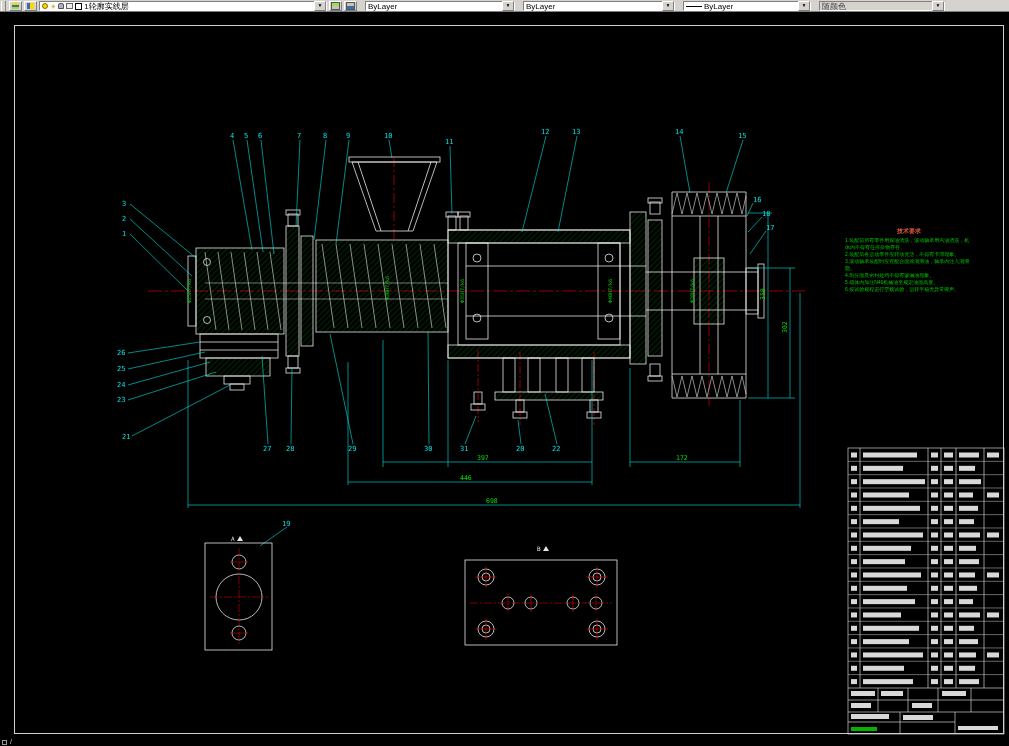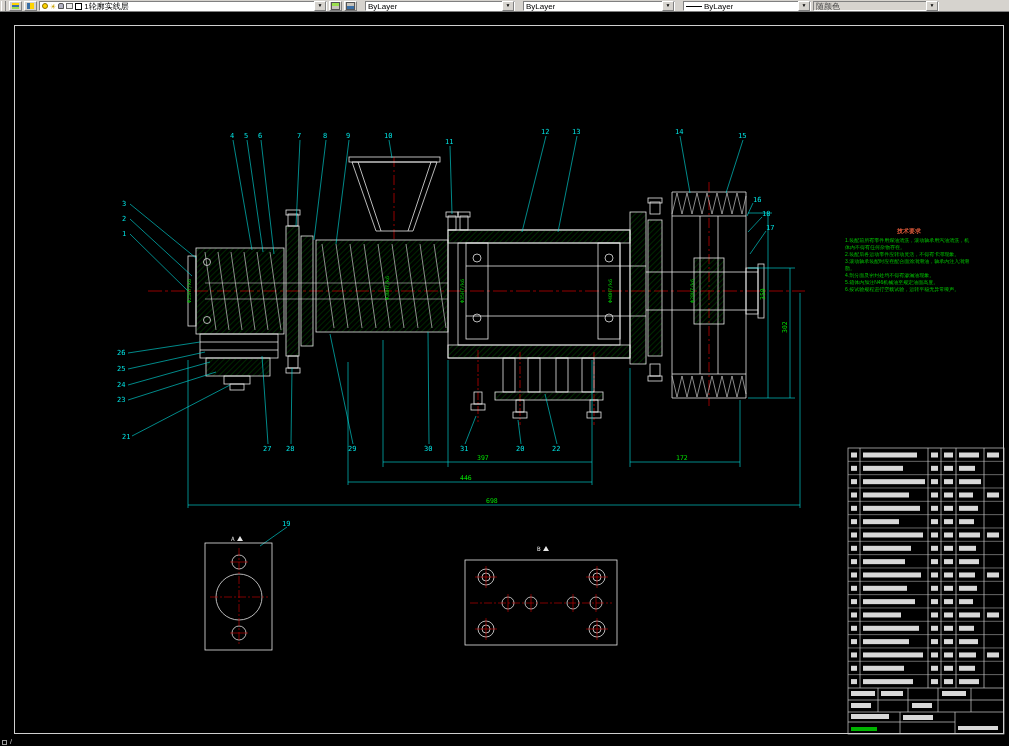--- a/index.html
+++ b/index.html
@@ -96,21 +96,21 @@
     <span class="txt">ByLayer</span>
     <span class="arrow">▼</span>
   </div>
 
   <div class="combo" style="width:128px;margin-left:6px;">
     <span class="line-sample"></span>
     <span class="txt">ByLayer</span>
     <span class="arrow">▼</span>
   </div>
 
-  <div class="combo disabled" style="width:126px;">
+  <div class="combo disabled" style="width:126px;margin-left:6px;">
     <span class="txt">随颜色</span>
     <span class="arrow">▼</span>
   </div>
 </div>
 
 <div class="canvas">
 <svg width="1009" height="726" viewBox="0 12 1009 726">
   <defs>
     <pattern id="hat" width="4" height="4" patternTransform="rotate(45)" patternUnits="userSpaceOnUse">
       <line x1="0" y1="0" x2="0" y2="4" stroke="#00a000" stroke-width="0.5"></line>

